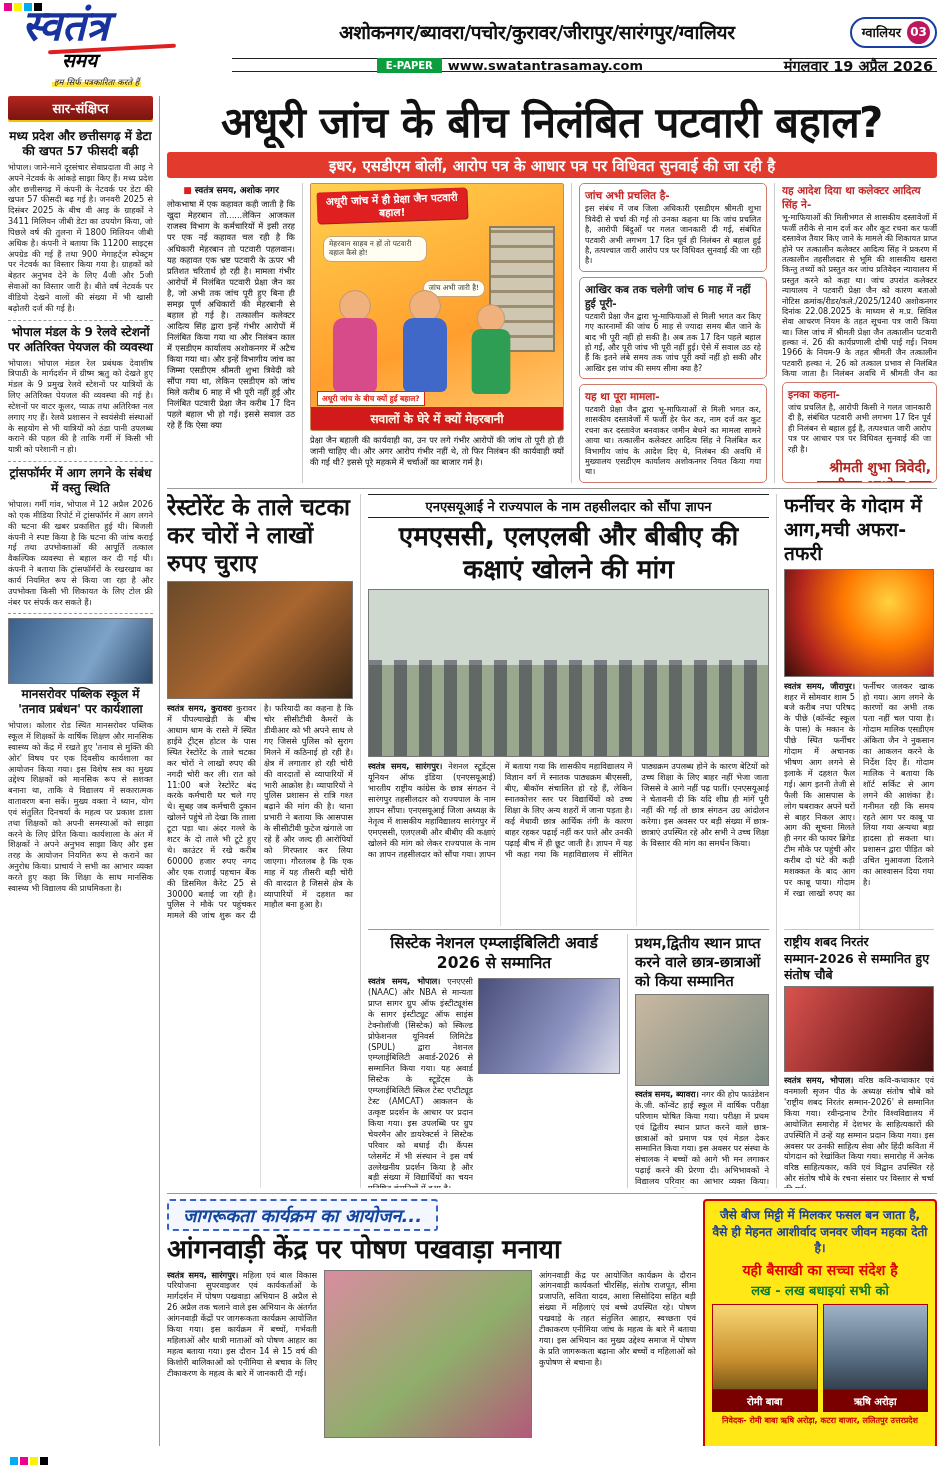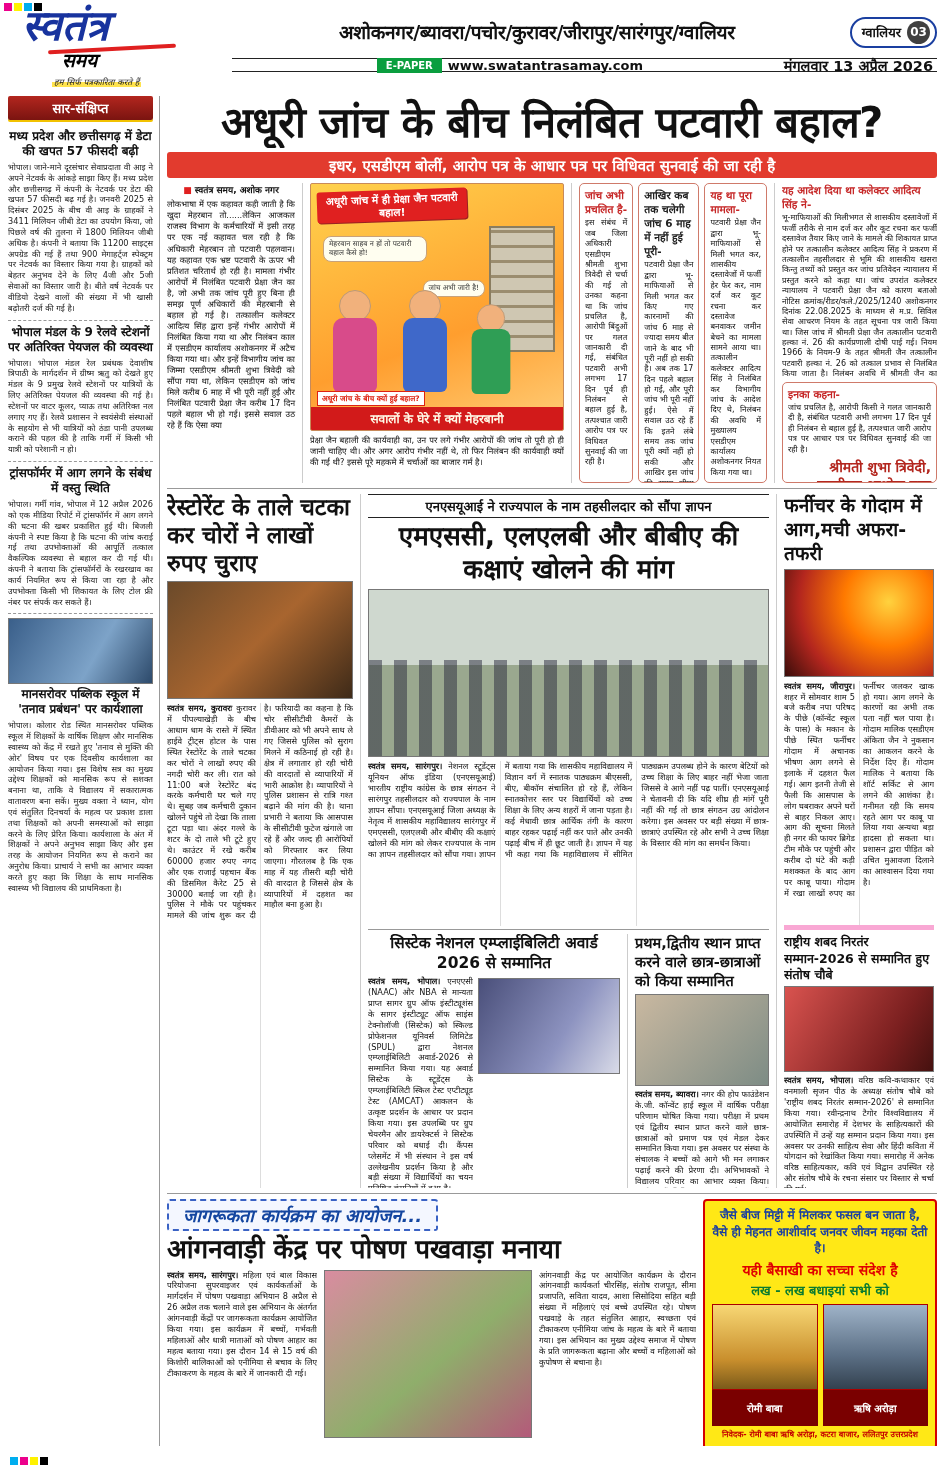--- a/index.html
+++ b/index.html
@@ -18,21 +18,21 @@
   .logo-block { position:absolute; left:0; top:0; width:205px; }
   .logo-top { font-size:42px; font-weight:800; font-style:italic; color:#18339e; line-height:0.95; }
   .logo-swoosh { width:128px; height:4px; background:#e02020; border-radius:3px; margin:1px 0 0 26px; transform:rotate(-3deg); }
   .logo-bottom { font-size:19px; font-weight:800; font-style:italic; color:#000000; margin-left:40px; line-height:1; }
   .tagline { font-size:8.5px; font-style:italic; color:#222; margin:3px 0 0 30px; background:linear-gradient(transparent 55%, #ffe34d 55%); display:inline-block; padding:0 2px; }
   .mast-right { margin-left:210px; }
   .mast-row1 { display:flex; align-items:center; justify-content:space-between; height:52px; }
   .cities { flex:1; text-align:center; font-size:19px; font-weight:800; letter-spacing:-0.3px; white-space:nowrap; overflow:hidden; }
   .edition { display:flex; align-items:center; gap:6px; border:2px solid #1a3fa0; border-radius:16px; padding:2px 5px 2px 10px; margin-left:8px; }
   .edition-city { font-size:13px; font-weight:800; }
-  .pagenum { background:#404040; color:#fff; border-radius:50%; width:23px; height:23px; display:flex; align-items:center; justify-content:center; font-weight:800; font-size:12px; }
+  .pagenum { background:#be185d; color:#fff; border-radius:50%; width:23px; height:23px; display:flex; align-items:center; justify-content:center; font-weight:800; font-size:12px; }
   .mast-row2 { display:flex; align-items:center; justify-content:space-between; border-top:1.5px solid #222; border-bottom:1.5px solid #222; height:14px; padding:0 4px; }
   .epaper-wrap { flex:1; display:flex; align-items:center; justify-content:center; gap:6px; }
   .epaper-box { background:#0a9e3f; color:#fff; font-weight:800; font-size:10px; padding:2px 9px; }
   .site { font-weight:800; font-size:13px; color:#111; }
   .issue-date { font-weight:800; font-size:14.5px; white-space:nowrap; }
 
   
   .content { display:flex; margin-top:4px; height:1350px; }
   
   .sidebar { width:152px; border-right:1px solid #999; padding-right:6px; overflow:hidden; }
@@ -49,21 +49,21 @@
   .lead-article { border-bottom:1px solid #999; padding-bottom:5px; }
   .lead-subbar { background:#e23b2e; color:#fff; font-weight:800; font-size:15px; text-align:center; padding:3px 4px; border-radius:3px; margin-bottom:5px; }
   .lead-cols { display:flex; gap:7px; height:300px; overflow:hidden; }
   .lead-cols > div + div { border-left:1px solid #ccc; padding-left:7px; }
   .lead-col1 { width:128px; flex:none; }
   .byline { font-size:9px; font-weight:800; text-align:center; margin-bottom:3px; }
   .byline::before { content:"■ "; color:#e02020; }
   .lead-col1 p, .below-cartoon { font-size:8.3px; line-height:1.33; text-align:justify; }
   .lead-cartoon-col { width:262px; flex:none; }
   .below-cartoon { margin-top:4px; }
-  .lead-col3 { width:196px; flex:none; display:flex; flex-direction:row; gap:5px; }
+  .lead-col3 { width:196px; flex:none; display:flex; flex-direction:column; gap:5px; }
   .lead-box { border:1px solid #cf7a6a; border-radius:5px; padding:4px 5px; overflow:hidden; }
   .lead-box h4, .lead-sec h4 { font-size:10.5px; font-weight:800; color:#c62828; margin-bottom:2px; }
   .lead-box h4.dark { color:#222; }
   .lead-box p, .lead-sec p { font-size:8px; line-height:1.3; text-align:justify; }
   .lead-col4 { flex:1; display:flex; flex-direction:column; gap:5px; overflow:hidden; }
   .lead-sec { overflow:hidden; }
   .attr { font-size:14px; font-weight:800; color:#b3261e; text-align:right; margin-top:3px; line-height:1.3; }
 
   
   .cartoon { position:relative; height:248px; background:linear-gradient(160deg,#ffd24d,#ff9e2e 60%,#ffcf7a); border:1px solid #c88a5a; overflow:hidden; border-radius:2px; }
@@ -104,21 +104,21 @@
   .row3 { display:flex; gap:7px; flex:1; margin-top:4px; overflow:hidden; }
   .row3 > * + * { border-left:1px solid #ccc; padding-left:7px; }
   .sistec { width:252px; flex:none; overflow:hidden; }
   .sistec h3 { font-size:15.5px; font-weight:800; text-align:center; line-height:1.25; margin-bottom:3px; }
   .sistec-photo { float:right; width:142px; height:96px; background:linear-gradient(120deg,#4a4f7a,#8d93c0 60%,#d9dbe8); margin:2px 0 3px 5px; }
   .pratham { flex:1; overflow:hidden; }
   .pratham h3 { font-size:14.5px; font-weight:800; line-height:1.3; margin-bottom:3px; }
   .pratham-photo { width:100%; height:92px; background:linear-gradient(135deg,#c9b8a0,#7d8c85); margin-bottom:3px; }
 
   .col-right { width:158px; flex:none; display:flex; flex-direction:column; overflow:hidden; }
-  .furn { border-bottom:5px solid #f9a8d4; padding-bottom:4px; height:436px; overflow:hidden; }
+  .furn { border-bottom:1px solid #f9a8d4; padding-bottom:4px; height:436px; overflow:hidden; }
   .furn h3 { font-size:19px; font-weight:800; line-height:1.25; margin-bottom:3px; }
   .furn-photo { width:100%; height:108px; background:radial-gradient(circle at 70% 30%,#ffd23e,#ff7a00 35%,#b3261e 70%,#3a0d0a); margin-bottom:4px; }
   .furn .body-sm { height:290px; }
   .rashtriya { flex:1; padding-top:4px; overflow:hidden; }
   .rashtriya h3 { font-size:12.5px; font-weight:800; text-align:left; line-height:1.3; margin-bottom:3px; }
   .rash-photo { width:100%; height:86px; background:linear-gradient(120deg,#d9534f,#7a1f1f 70%,#45110f); margin-bottom:3px; }
 
   
   .bottom-row { display:flex; gap:7px; margin-top:5px; height:250px; overflow:hidden; }
   .bottom-left { flex:1; overflow:hidden; }
@@ -131,21 +131,21 @@
 
   .ad { width:234px; flex:none; background:#ffe816; border:2.5px solid #d40000; border-radius:4px; padding:6px 7px; text-align:center; overflow:hidden; }
   .ad-line1 { color:#1a3fa0; font-weight:800; font-size:12px; line-height:1.35; }
   .ad-line2 { color:#e00000; font-weight:800; font-size:14px; margin-top:4px; }
   .ad-line3 { color:#0a7a2f; font-weight:800; font-size:13px; margin-top:2px; }
   .ad-photos { display:flex; gap:5px; margin-top:5px; }
   .ad-photo-wrap { flex:1; display:flex; flex-direction:column; }
   .ad-photo { height:86px; border:1px solid #a00; }
   .temple { background:linear-gradient(#f7d774,#c98f2d 65%,#7a5a1a); }
   .portrait { background:linear-gradient(#9fb3c8,#5b6f85 60%,#33414f); }
-  .ad-name { background:#7a0000; color:#fff; font-weight:800; font-size:10px; padding:11px 2px; }
+  .ad-name { background:#7a0000; color:#fff; font-weight:800; font-size:10px; padding:4px 2px; }
   .ad-footer { color:#c40000; font-weight:700; font-size:8px; margin-top:4px; line-height:1.25; }
 
   b.inline-by { font-weight:800; }
 </style>
 </head>
 <body>
 
 <div class="page">
 
   <div class="regmarks top">
@@ -168,21 +168,21 @@
         <div class="edition">
           <span class="edition-city">ग्वालियर</span>
           <span class="pagenum">03</span>
         </div>
       </div>
       <div class="mast-row2">
         <div class="epaper-wrap">
           <span class="epaper-box">E-PAPER</span>
           <span class="site">www.swatantrasamay.com</span>
         </div>
-        <div class="issue-date">मंगलवार 13 अप्रैल 2026</div>
+        <div class="issue-date">मंगलवार 19 अप्रैल 2026</div>
       </div>
     </div>
   </header>
 
   <div class="content">
 
     <aside class="sidebar">
       <div class="sidebar-head">सार-संक्षिप्त</div>
 
       <article class="sb-item">

